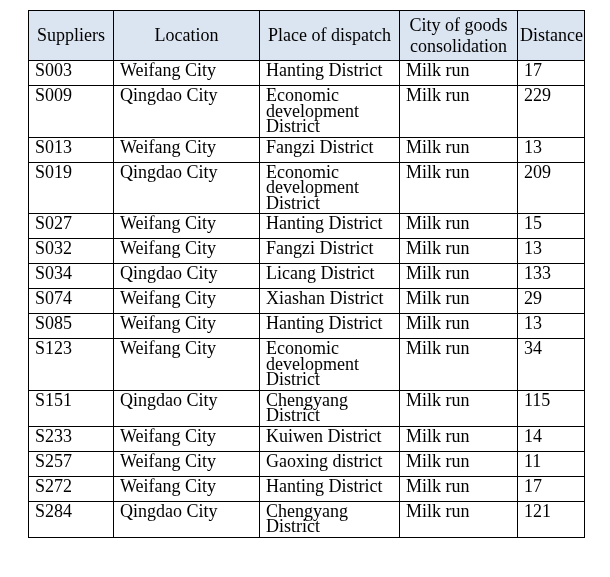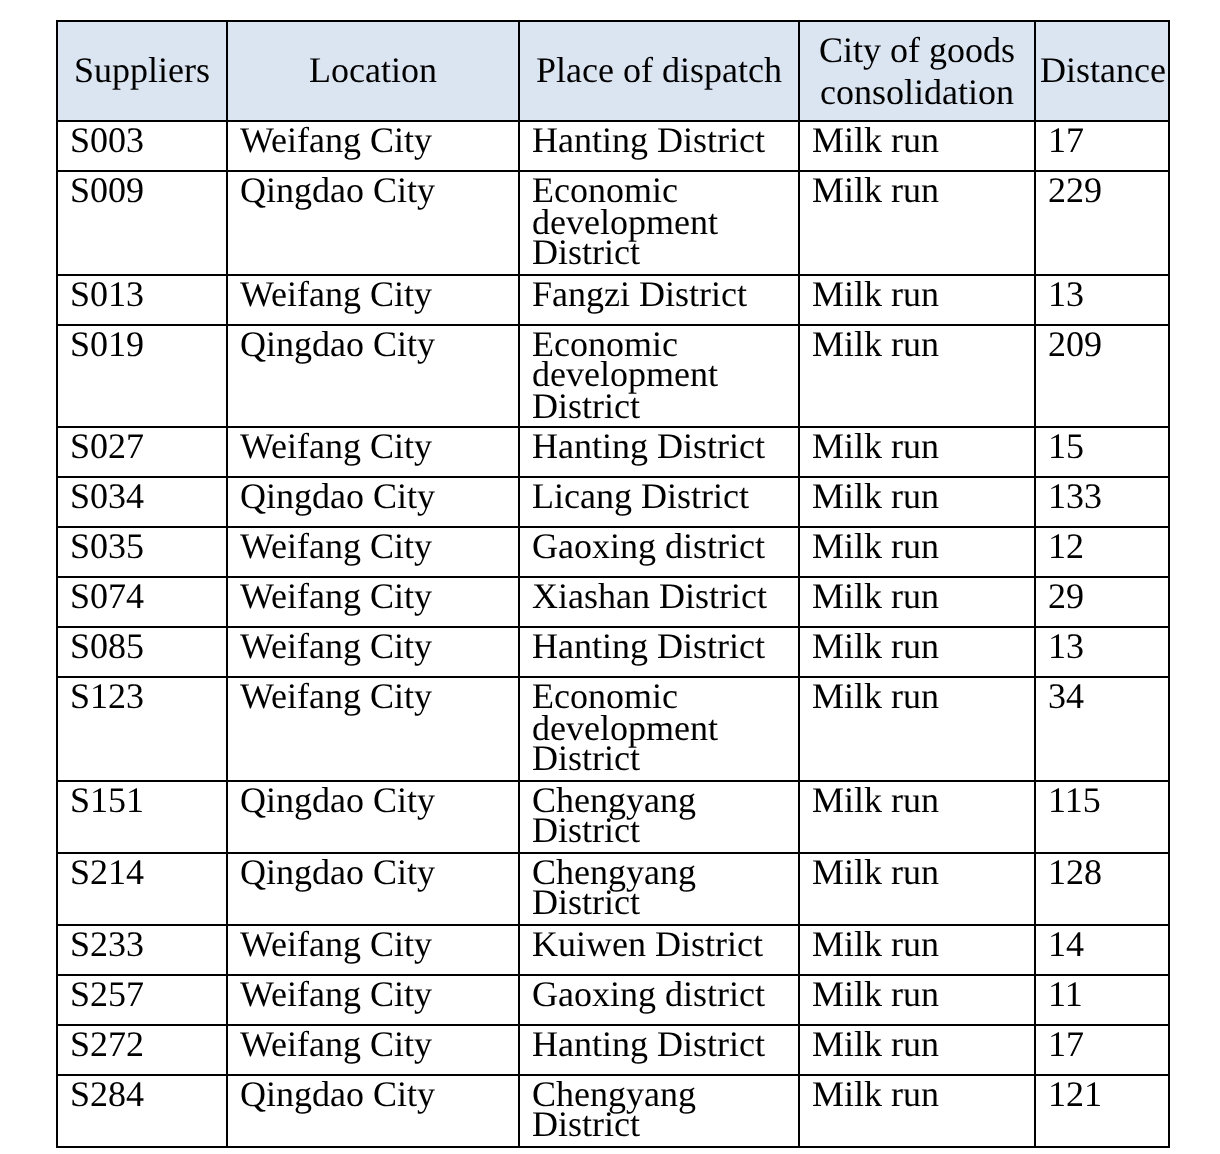--- a/index.html
+++ b/index.html
@@ -106,32 +106,32 @@
         <td>209</td>
       </tr>
       <tr>
         <td>S027</td>
         <td>Weifang City</td>
         <td>Hanting District</td>
         <td>Milk run</td>
         <td>15</td>
       </tr>
       <tr>
+        <td>S032</td>
+        <td>Weifang City</td>
+        <td>Fangzi District</td>
+        <td>Milk run</td>
+        <td>13</td>
+      </tr>
+      <tr>
         <td>S034</td>
         <td>Qingdao City</td>
         <td>Licang District</td>
         <td>Milk run</td>
         <td>133</td>
-      </tr>
-      <tr>
-        <td>S035</td>
-        <td>Weifang City</td>
-        <td>Gaoxing district</td>
-        <td>Milk run</td>
-        <td>12</td>
       </tr>
       <tr>
         <td>S074</td>
         <td>Weifang City</td>
         <td>Xiashan District</td>
         <td>Milk run</td>
         <td>29</td>
       </tr>
       <tr>
         <td>S085</td>
@@ -146,27 +146,20 @@
         <td>Economic development District</td>
         <td>Milk run</td>
         <td>34</td>
       </tr>
       <tr>
         <td>S151</td>
         <td>Qingdao City</td>
         <td>Chengyang District</td>
         <td>Milk run</td>
         <td>115</td>
-      </tr>
-      <tr>
-        <td>S214</td>
-        <td>Qingdao City</td>
-        <td>Chengyang District</td>
-        <td>Milk run</td>
-        <td>128</td>
       </tr>
       <tr>
         <td>S233</td>
         <td>Weifang City</td>
         <td>Kuiwen District</td>
         <td>Milk run</td>
         <td>14</td>
       </tr>
       <tr>
         <td>S257</td>

